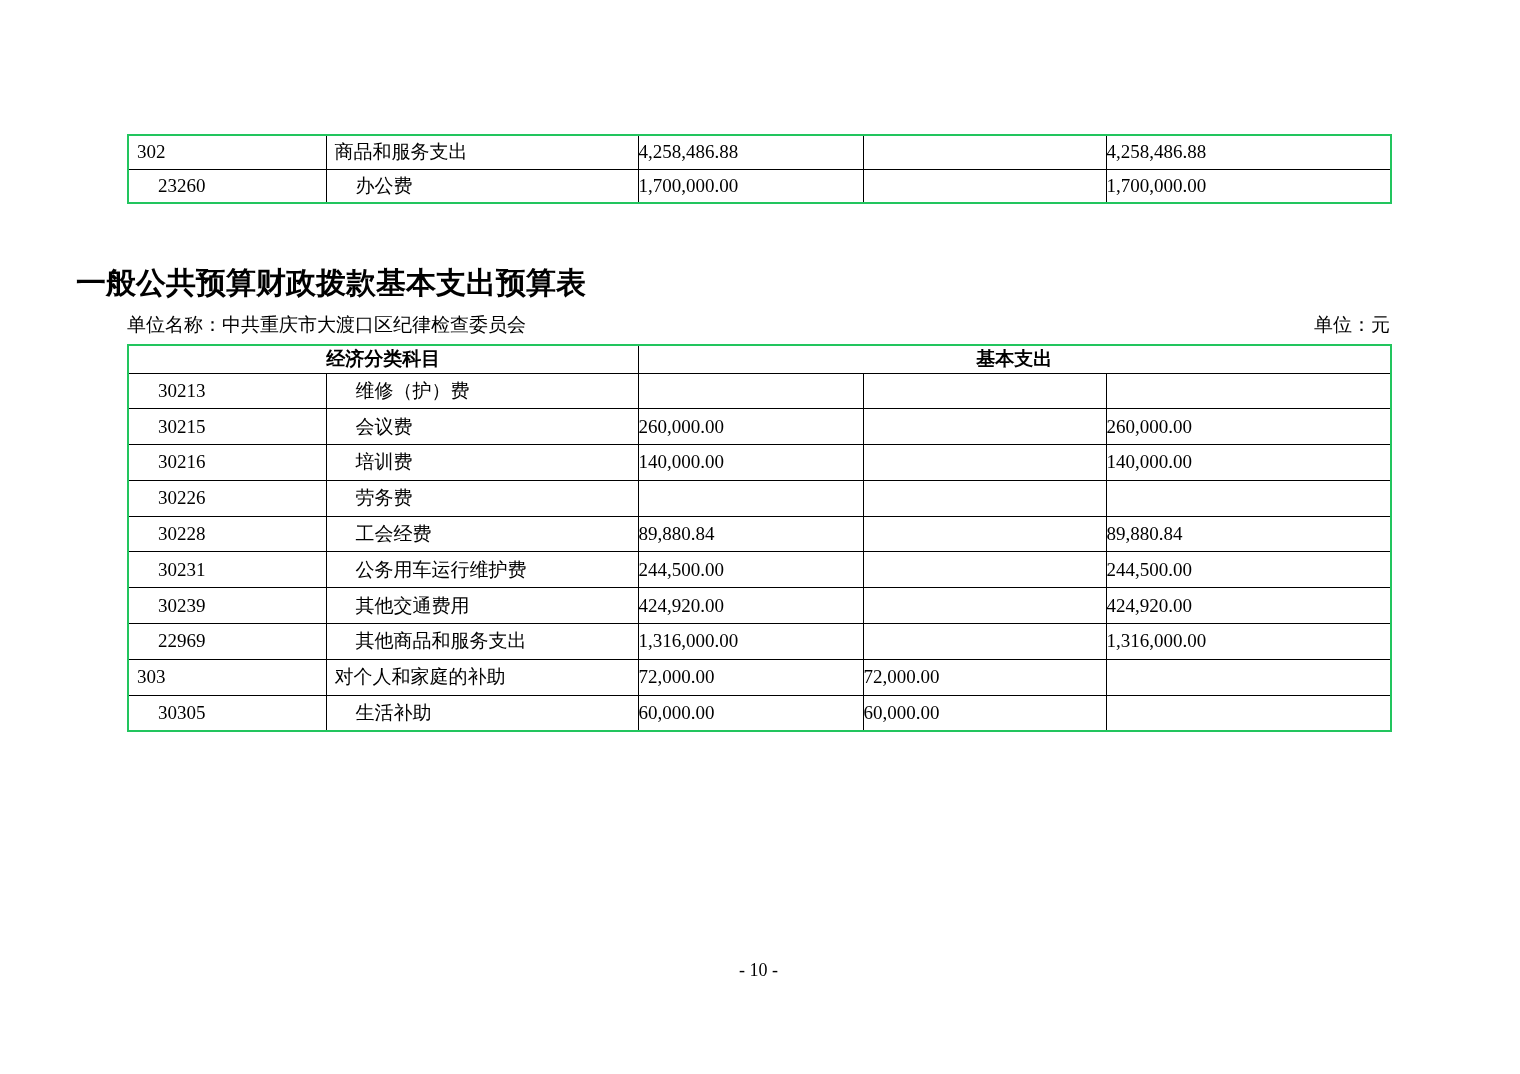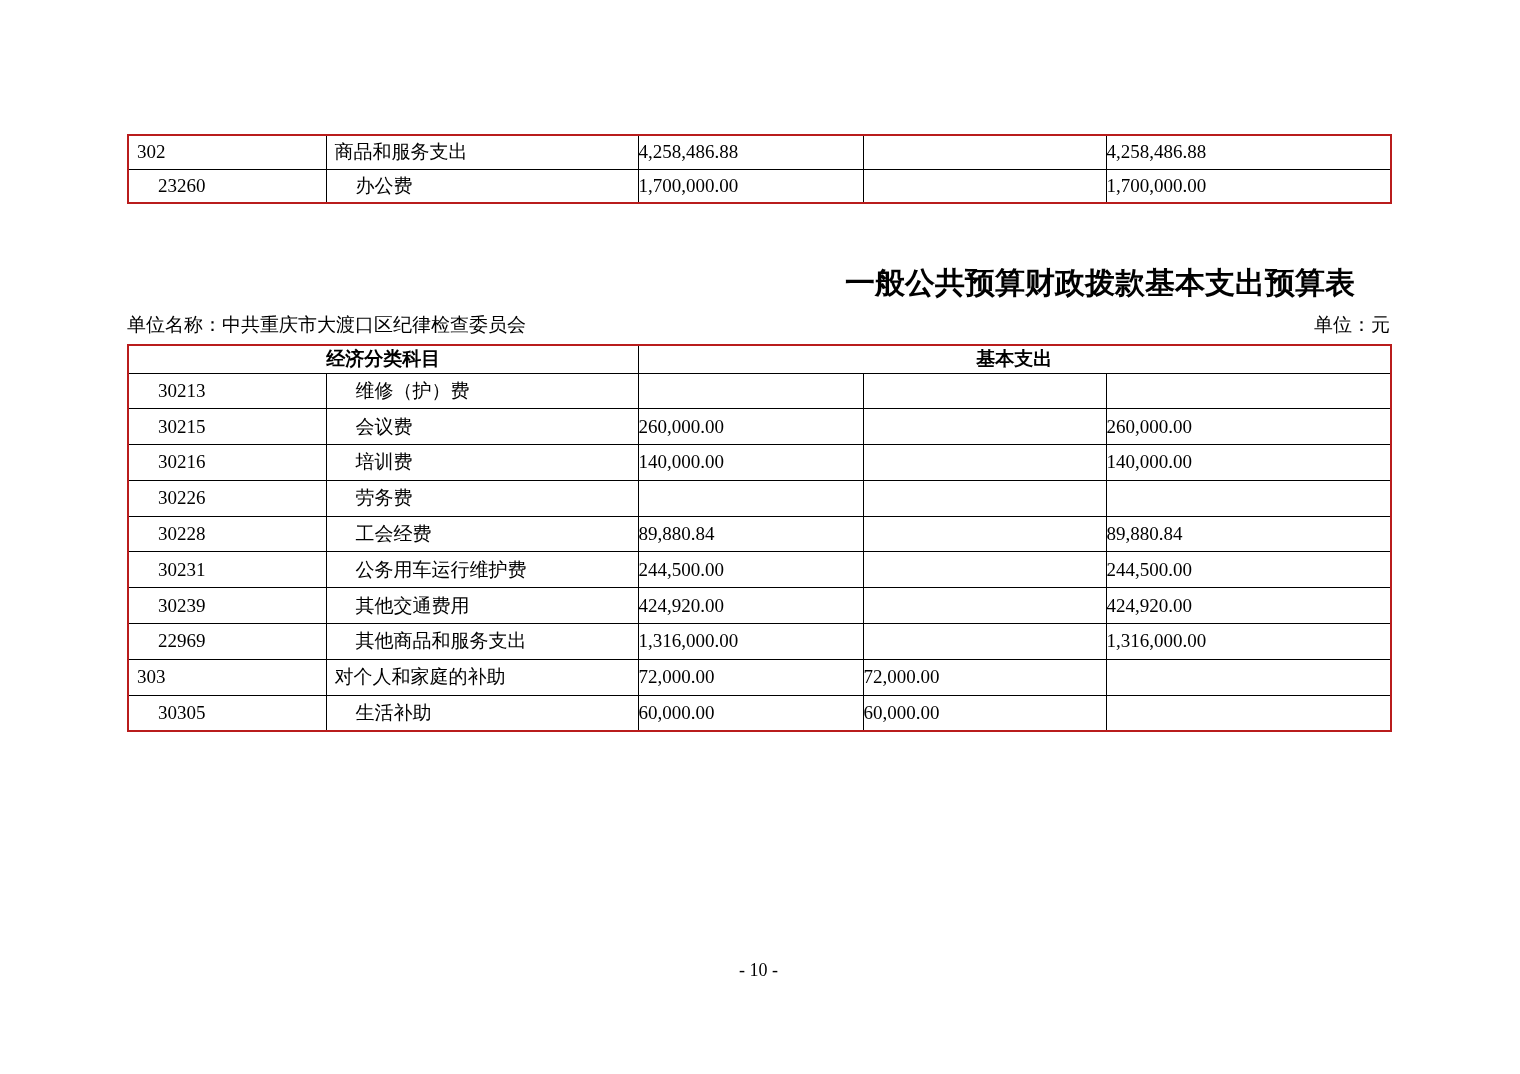--- a/index.html
+++ b/index.html
@@ -13,21 +13,21 @@
     color: #000;
     overflow: hidden;
   }
 
   table.tbl {
     position: absolute;
     left: 127px;
     width: 1263px;
     border-collapse: collapse;
     table-layout: fixed;
-    border: 2px solid #b91c1c;
+    border: 2px solid #22c55e;
   }
   .top-tbl  { top: 134px; }
   .main-tbl { top: 344px; }
 
   .tbl th, .tbl td {
     border: 1px solid #000;
     padding: 0;
     font-size: 19px;
     white-space: nowrap;
     overflow: hidden;
@@ -48,24 +48,24 @@
   td.cell-code, td.cell-name { text-align: left; }
   td.lvl1 { padding-left: 8px; }
   td.lvl2 { padding-left: 29px; }
   td.cell-total, td.cell-personnel, td.cell-public {
     text-align: left;
     padding-right: 10px;
   }
 
   .doc-title {
     position: absolute;
-    left: 92px;
+    left: 76px;
     top: 264px;
     width: 1263px;
-    text-align: right;
+    text-align: left;
     font-family: "Liberation Sans", "DejaVu Sans", sans-serif;
     font-weight: bold;
     font-size: 30px;
     line-height: 38px;
   }
   .subtitle-row {
     position: absolute;
     left: 127px;
     top: 310px;
     width: 1263px;

